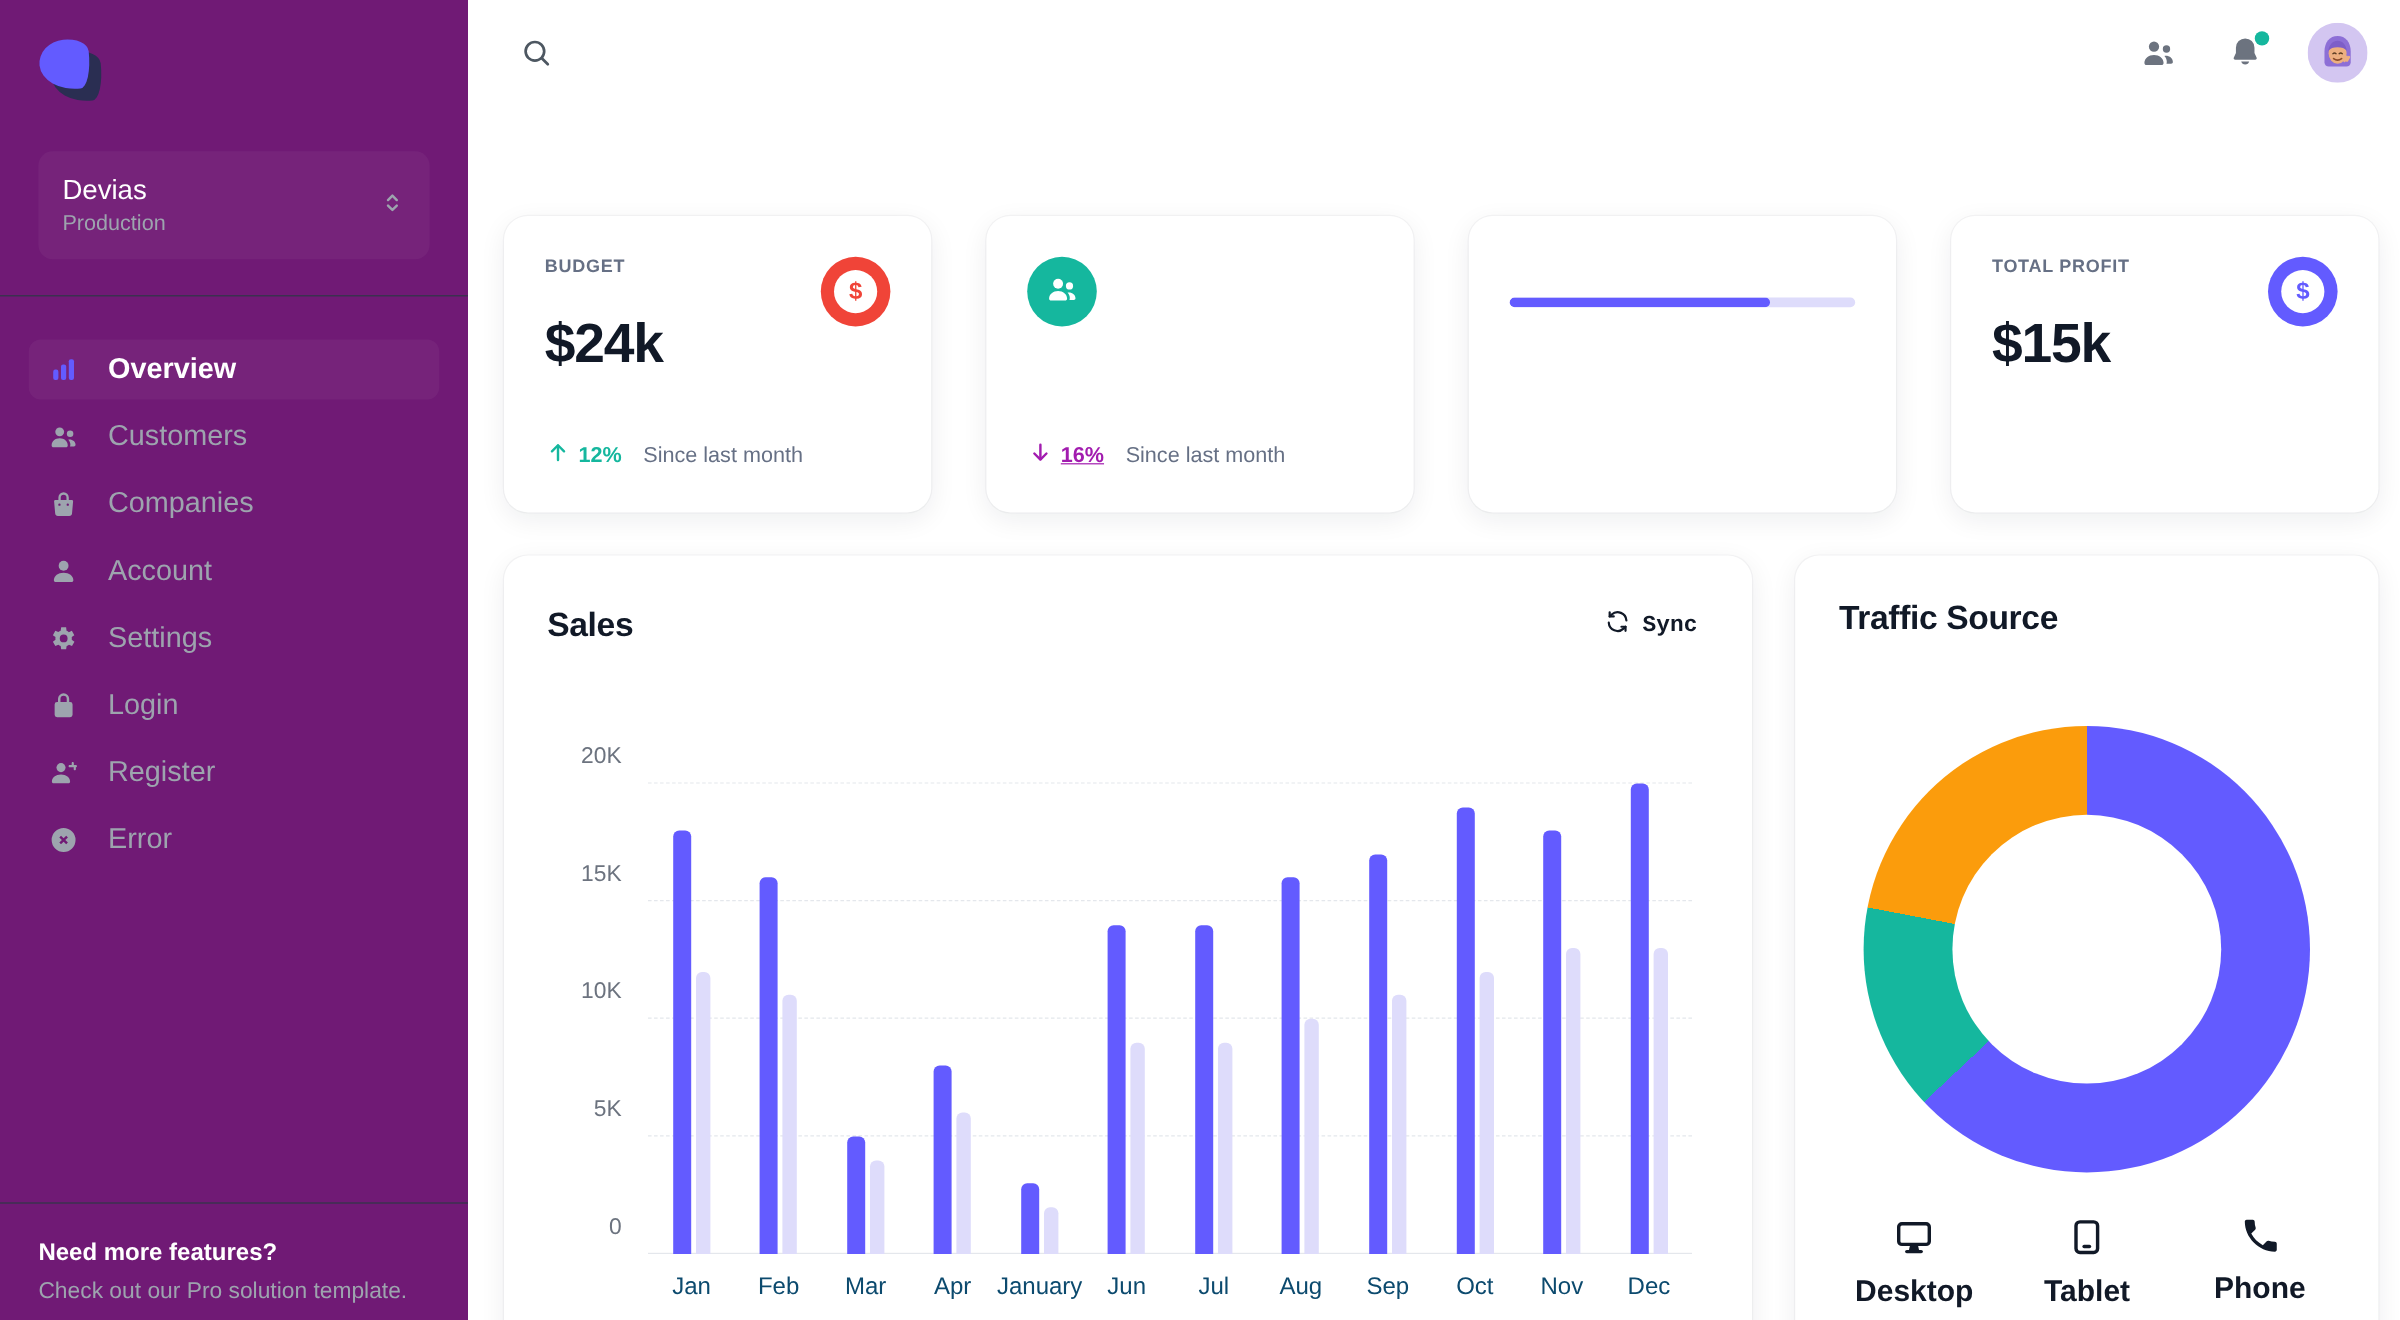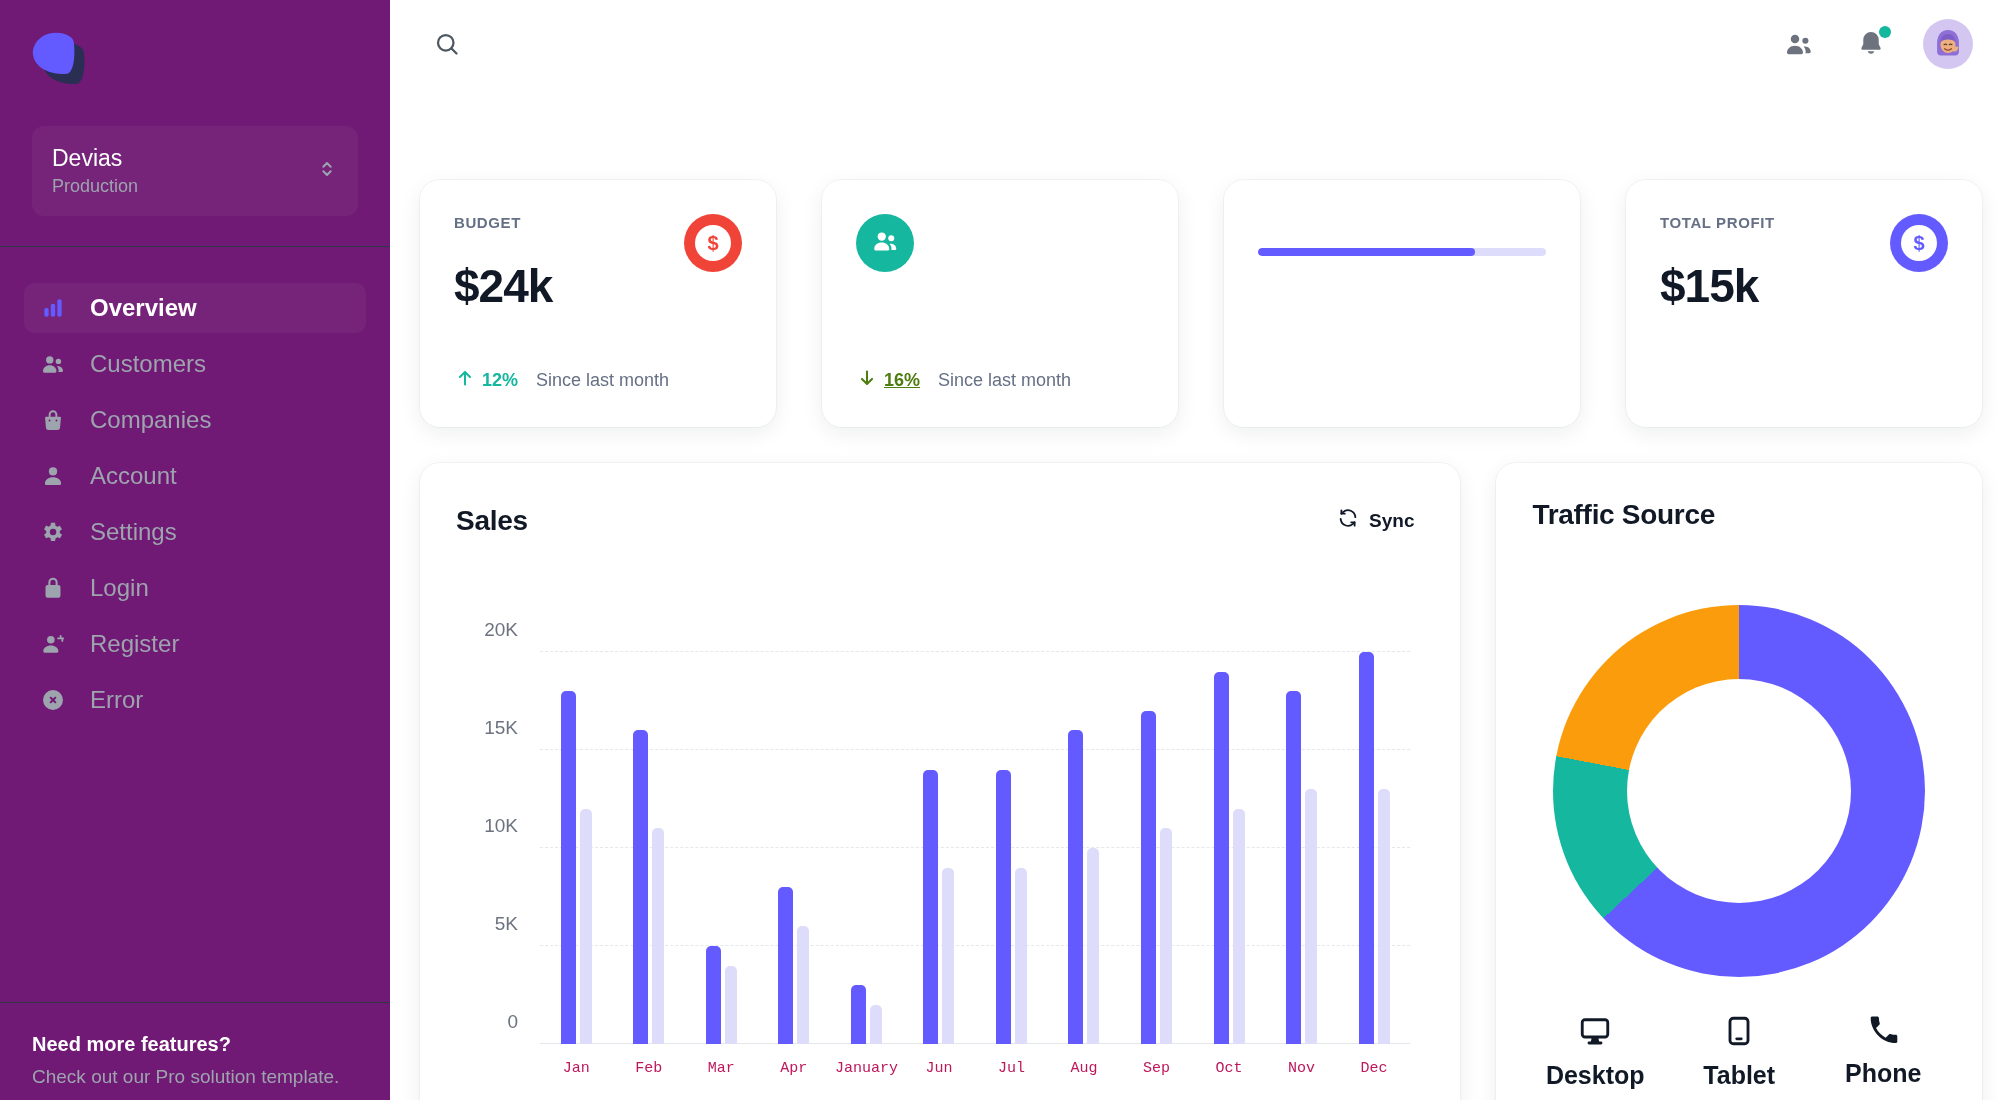--- a/index.html
+++ b/index.html
@@ -83,54 +83,54 @@
     display:flex; align-items:center; justify-content:center; flex-shrink:0;
   }
   .dollar-inner {
     width:36px; height:36px; border-radius:50%; background:#fff;
     display:flex; align-items:center; justify-content:center;
     font-size:20px; font-weight:700;
   }
   .trend-row { display:flex; align-items:center; margin-top:auto; }
   .trend-pct { font-size:18px; font-weight:600; margin-left:6px; }
   .trend-row.up .trend-pct, .trend-row.up .trend-arrow { color:#15B79E; }
-  .trend-row.down .trend-pct, .trend-row.down .trend-arrow { color:#4d7c0f;text-decoration:underline; }
+  .trend-row.down .trend-pct, .trend-row.down .trend-arrow { color:#a21caf;text-decoration:underline; }
   .trend-caption { font-size:18px; color:#667085; margin-left:18px; }
   .progress-track {
     margin-top:34px; height:8px; border-radius:8px; background:#DEDCFB; overflow:hidden;
   }
   .progress-fill { height:100%; border-radius:8px; background:#635BFF; }
 
   
   .charts-grid { display:grid; grid-template-columns:15fr 7fr; gap:36px; margin-top:36px; }
   .chart-card { height:700px; padding:36px; }
   .chart-card-header { display:flex; align-items:center; justify-content:space-between; }
   .chart-title { font-size:28px; font-weight:700; letter-spacing:-0.3px; color:#111927; }
   .sync-btn {
     display:flex; align-items:center; gap:10px; border:none; background:none;
-    cursor:pointer; font-family:Liberation Sans, sans-serif; font-size:19px; font-weight:600; color:#111927;
+    cursor:pointer; font-family:Liberation Mono, monospace; font-size:19px; font-weight:600; color:#111927;
     padding:8px 10px; border-radius:8px;justify-content:center;
   }
 
   
   .plot-wrap { margin-top:110px; }
   .plot { position:relative; height:392px; margin-left:84px; margin-right:14px; }
   .gridline { position:absolute; left:0; right:0; height:0; border-top:1px dashed #E4E7EC; }
   .gridline.base { border-top:1px solid #E4E7EC; }
   .ytick {
     position:absolute; left:-84px; width:62px; text-align:right;
     font-size:19px; color:#6C737F; transform:translateY(-50%);
   }
   .bars-row { position:absolute; left:0; right:0; bottom:0; top:0; display:flex; }
   .bar-group { flex:1; display:flex; align-items:flex-end; justify-content:center; gap:4px; height:100%; }
   .bar { border-radius:5px 5px 0 0; }
   .bar.primary { width:15px; }
   .bar.secondary { width:12px; }
   .months-row { display:flex; margin:16px 14px 0 84px; }
-  .month { flex:1; text-align:center; font-size:15px; color:#be185d;font-family:Liberation Mono, monospace; }
+  .month { flex:1; text-align:center; font-size:20px; color:#0c4a6e; }
 
   
   .donut-wrap { display:flex; justify-content:center; margin-top:74px; }
   .donut { position:relative; width:372px; height:372px; border-radius:50%; }
   .donut-hole {
     position:absolute; top:50%; left:50%; width:224px; height:224px;
     transform:translate(-50%,-50%); border-radius:50%; background:#fff;
   }
   .devices-row { display:flex; justify-content:center; gap:26px; margin-top:36px; }
   .device { display:flex; flex-direction:column; align-items:center; width:118px; }

